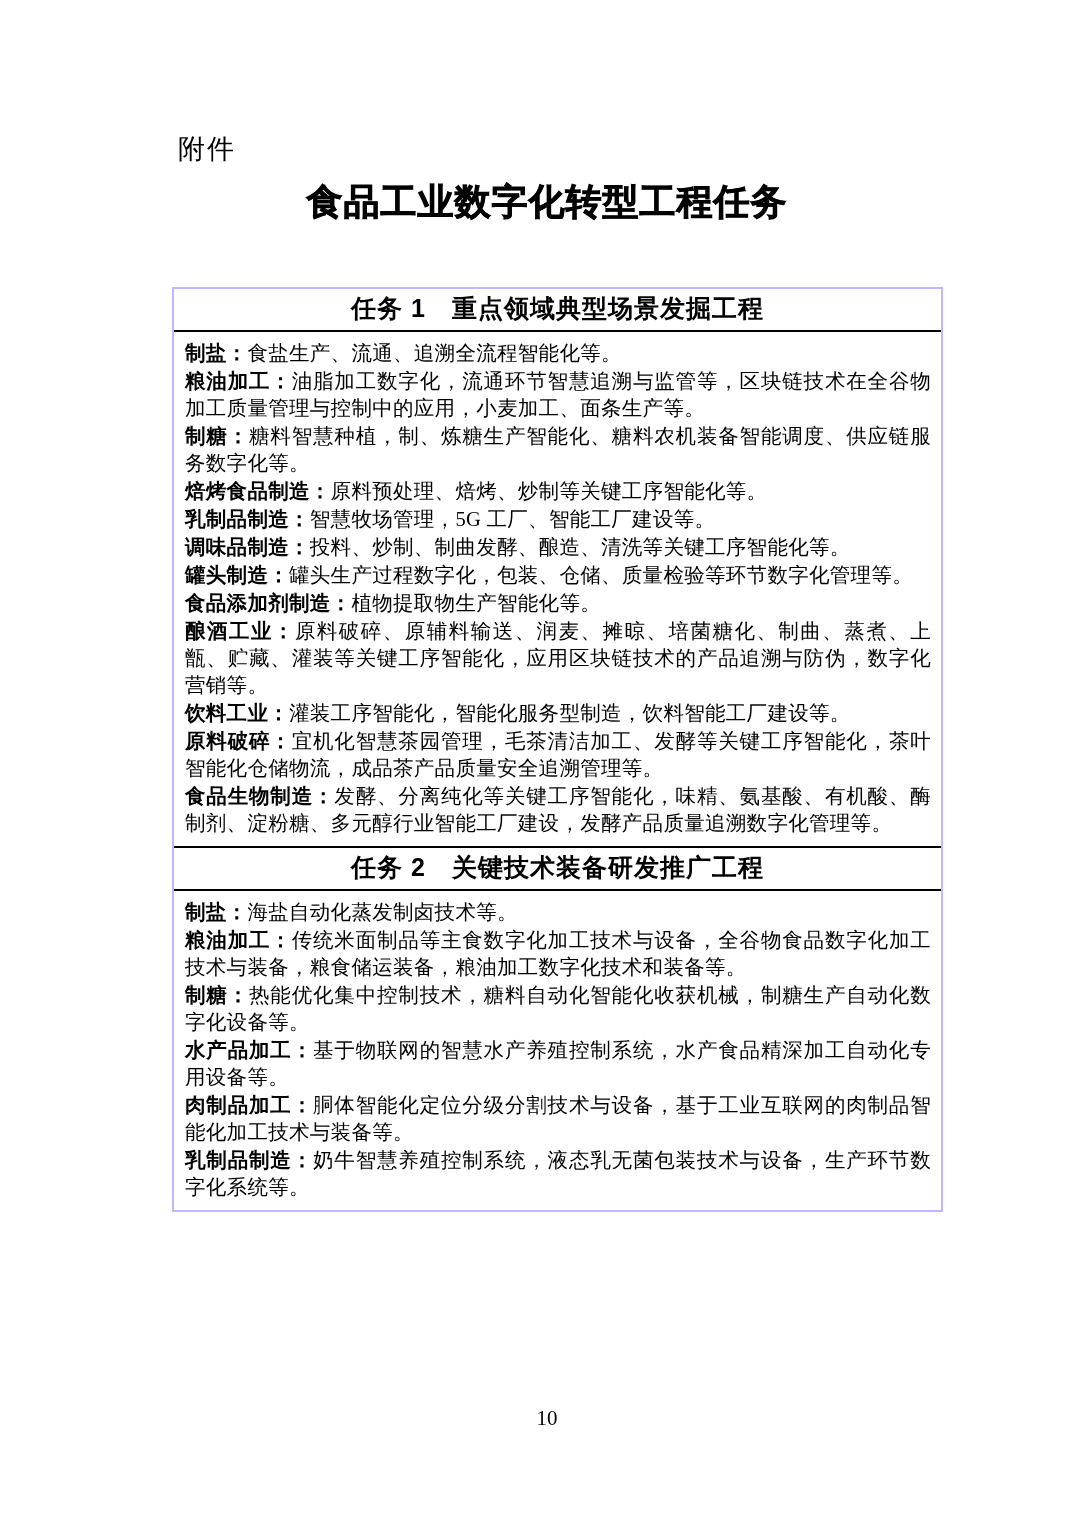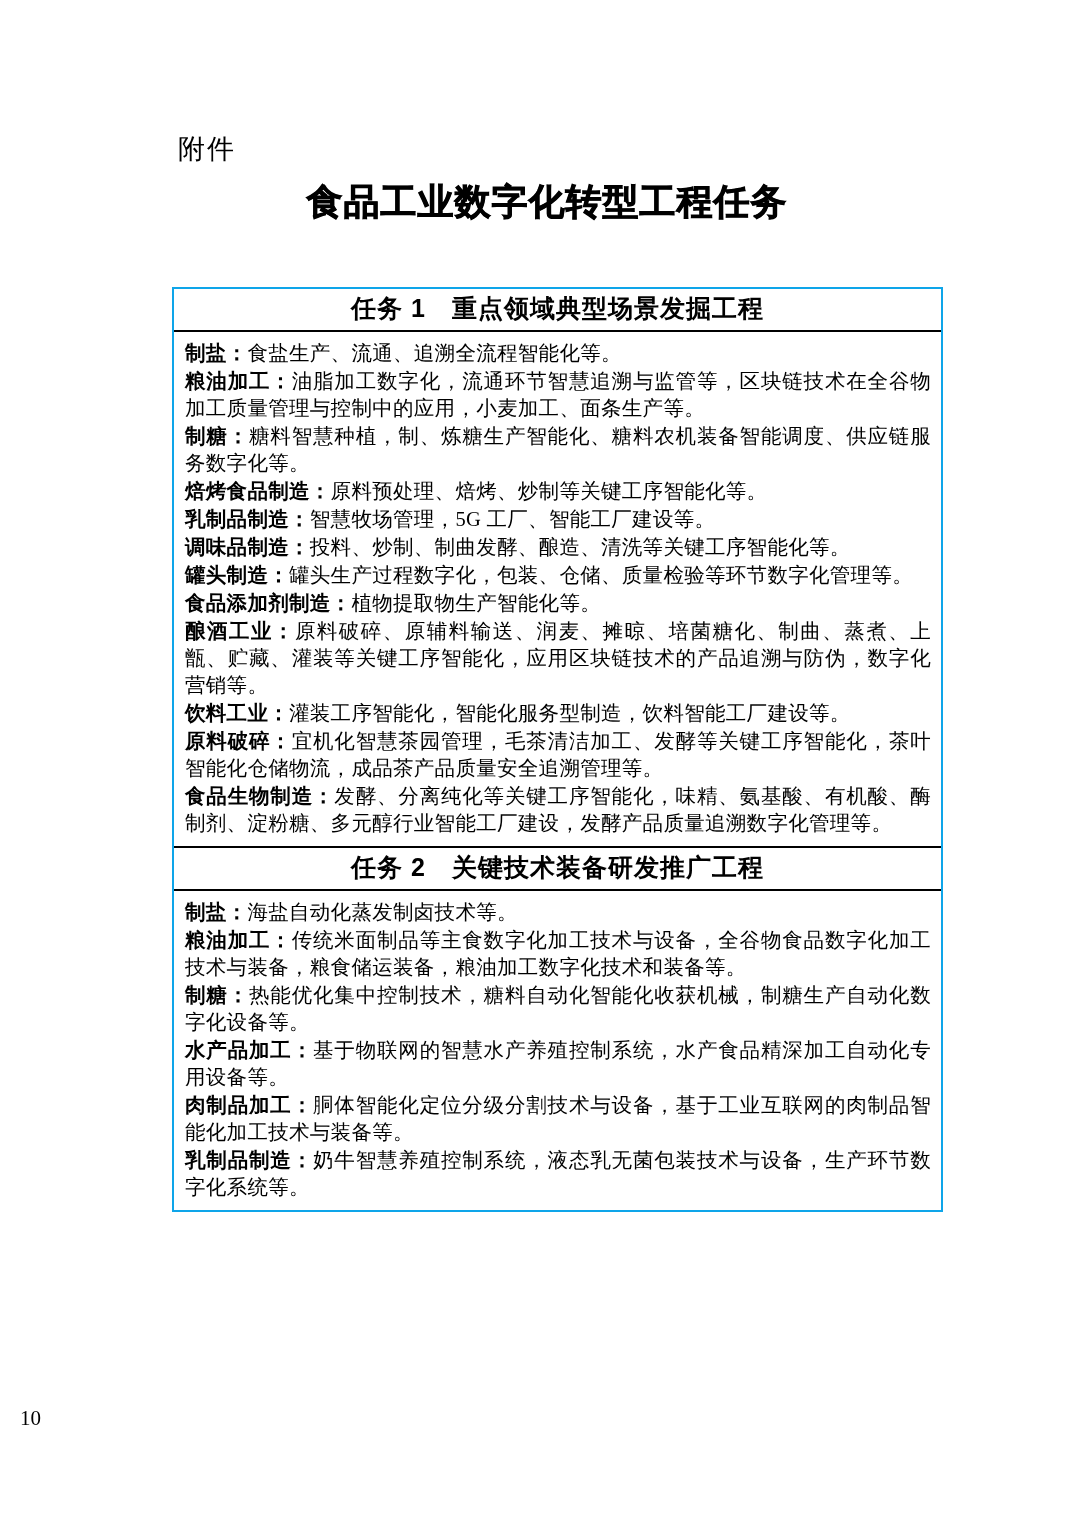--- a/index.html
+++ b/index.html
@@ -16,21 +16,21 @@
   }
   .title{
     position:absolute;left:0;top:178px;width:100%;margin:0;
     text-align:center;font-size:36px;font-weight:bold;
     font-family:"Liberation Serif", serif;
     letter-spacing:1px;
     -webkit-text-stroke:0.8px #000;
   }
   .doc-table{
     position:absolute;left:152px;top:287px;width:771px;
-    border:2px solid #0ea5e9;box-sizing:border-box;
+    border:2px solid #c4b5fd;box-sizing:border-box;
     background:#ffffff;
   }
   .section-header{
     text-align:center;
     font-family:"Liberation Sans", sans-serif;
     font-weight:bold;font-size:25px;
     padding:3px 0 5px 0;
     border-bottom:2px solid #000;
     letter-spacing:1px;
   }
@@ -40,21 +40,21 @@
     margin:0;font-size:20.5px;line-height:27px;
     letter-spacing:0.3px;
     text-align:justify;text-justify:inter-ideograph;
   }
   .row-label{
     font-weight:bold;
     font-family:"Liberation Sans", sans-serif;
   }
   .page-number{
     position:absolute;left:0;top:1406px;width:100%;
-    text-align:left;font-size:21px;
+    text-align:center;font-size:21px;
   }
 </style>
 </head>
 <body>
 
 <div class="page">
   <div class="attachment">附件</div>
 
   <h1 class="title">食品工业数字化转型工程任务</h1>
 

